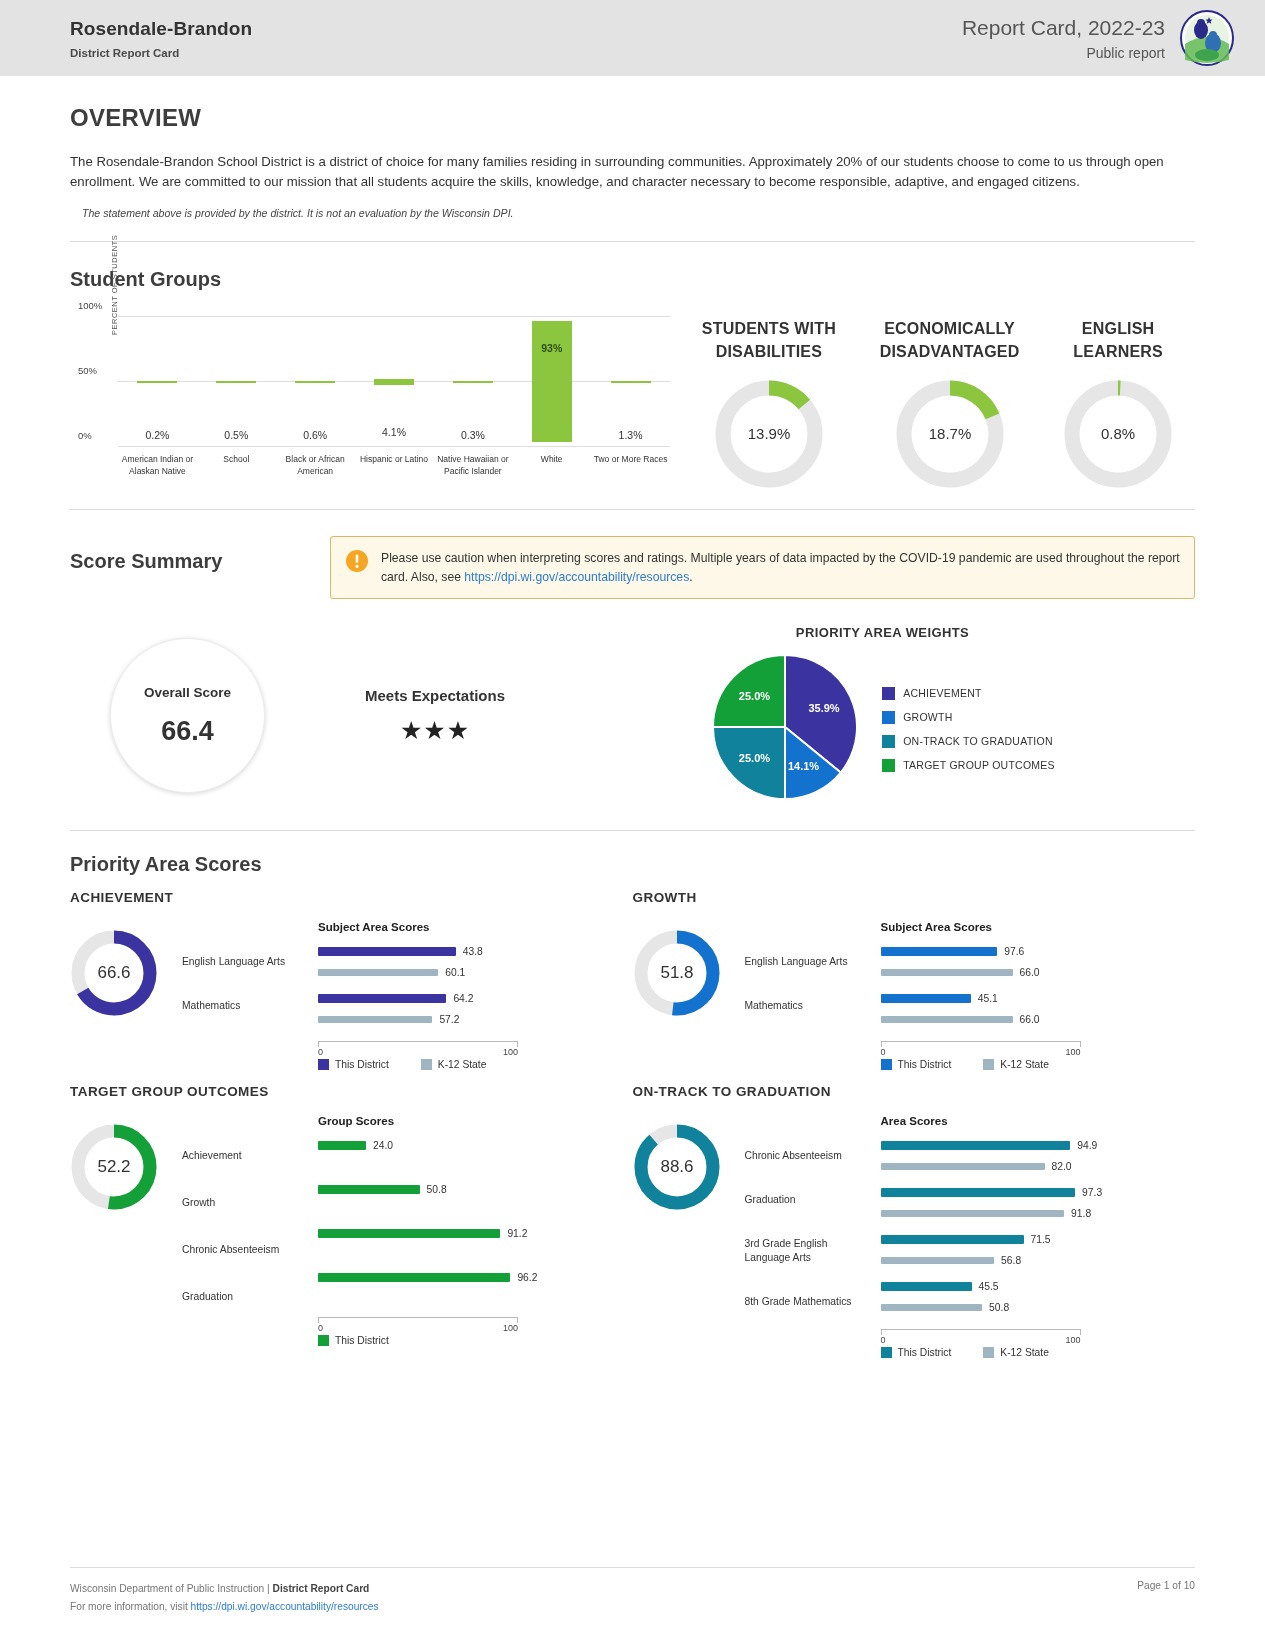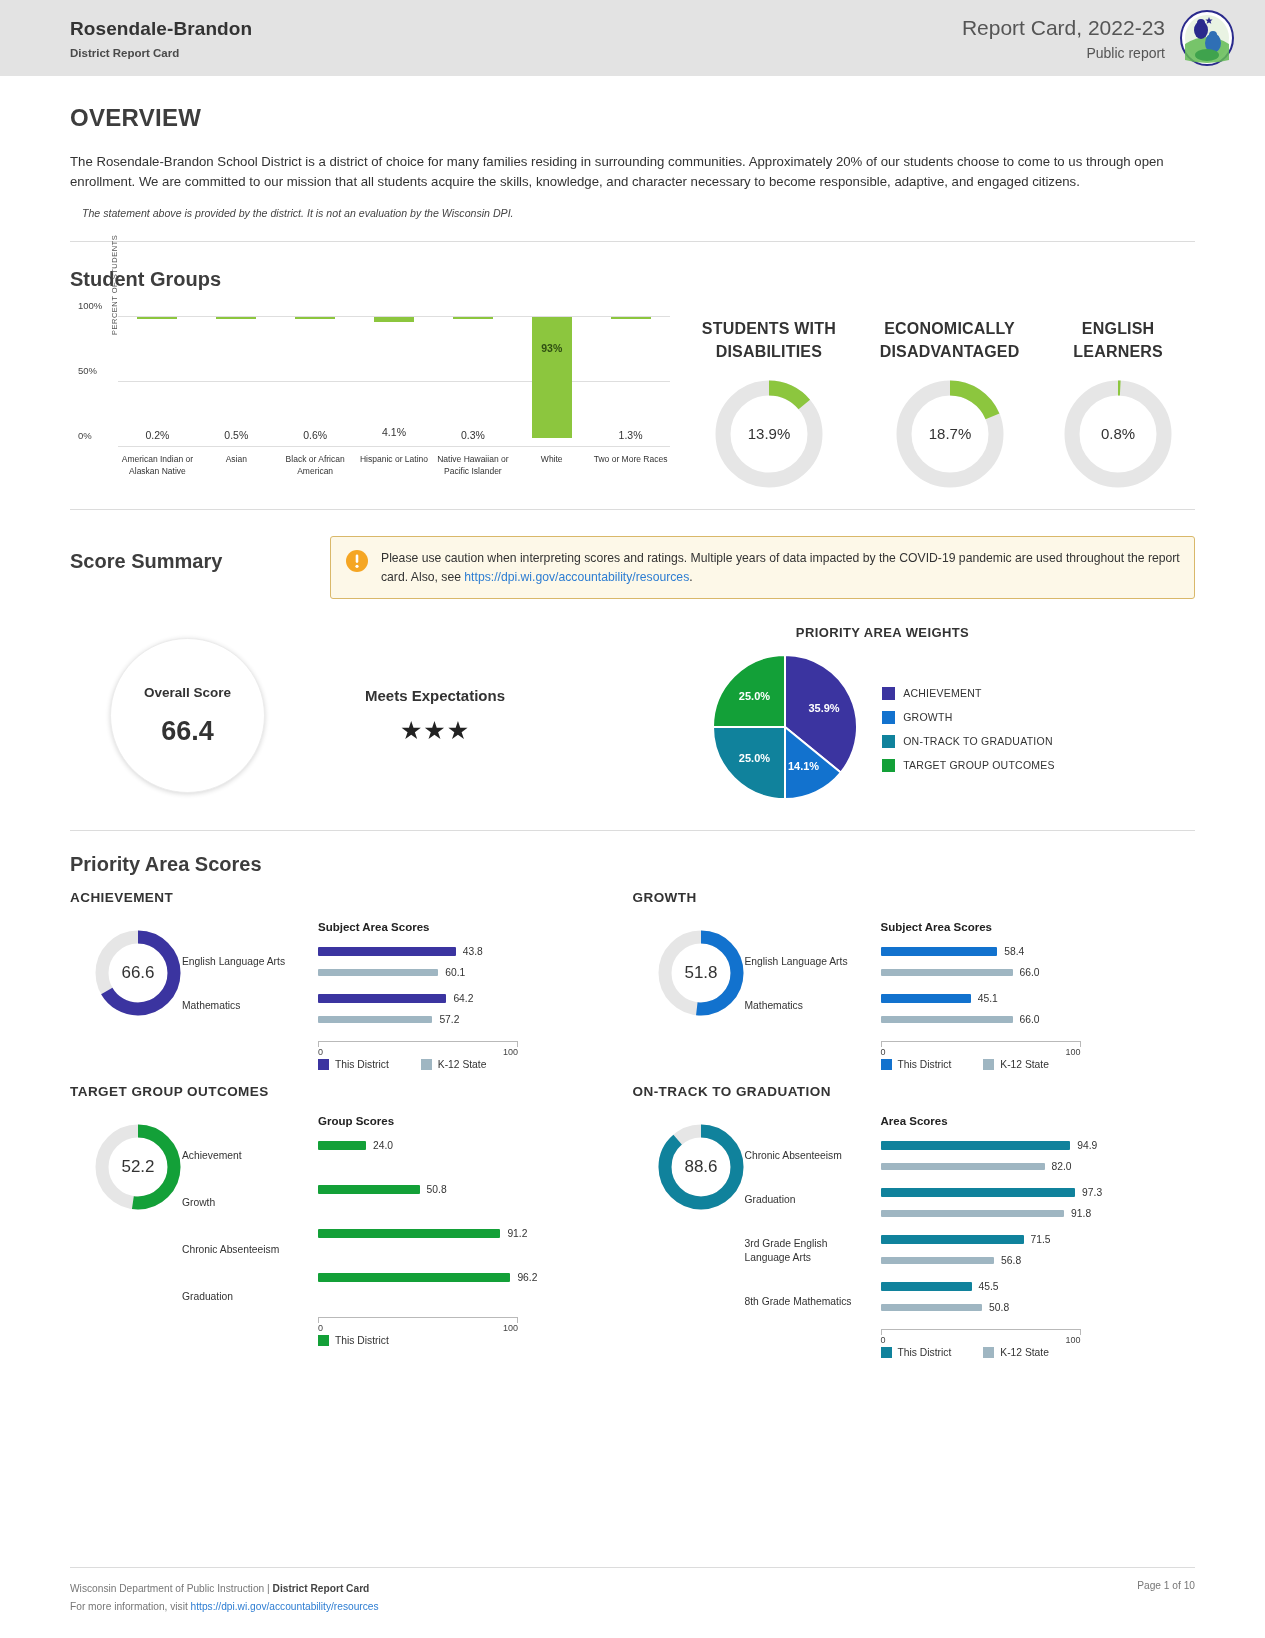--- a/index.html
+++ b/index.html
@@ -48,21 +48,21 @@
   .sg-chart { width: 600px; position: relative; }
   .bar-chart { position: relative; height: 130px; margin-left: 48px; border-left: 0; }
   .axis-label-y {
     position: absolute; left: -8px; top: 18px;
     transform: rotate(-90deg); transform-origin: left top;
     font-size: 7.5px; letter-spacing: .5px; color: #555; white-space: nowrap;
   }
   .gridline { position: absolute; left: 0; right: 0; height: 1px; background: #dedede; }
   .ytick { position: absolute; left: -40px; font-size: 9.5px; color: #444; transform: translateY(-6px); }
   .bars-row { position: absolute; left: 0; right: 0; bottom: 0; height: 130px; display: flex; }
-  .bar-cell { flex: 1; position: relative; display: flex; align-items: flex-start; justify-content: center; }
+  .bar-cell { flex: 1; position: relative; display: flex; align-items: center; justify-content: center; }
   .bar { width: 40px; background: #8cc63e; }
   .bar-val { position: absolute; width: 100%; text-align: center; font-size: 10.5px; color: #333; }
   .cat-row { display: flex; margin-left: 48px; margin-top: 6px; }
   .cat-cell { flex: 1; text-align: center; font-size: 8.5px; color: #333; line-height: 1.45; padding: 0 2px; }
 
   .sg-donuts { flex: 1; display: flex; justify-content: space-around; padding-left: 10px; }
   .donut-block { text-align: center; }
   .donut-cap { font-size: 16px; font-weight: bold; color: #333; line-height: 1.45; letter-spacing: .2px; }
   .donut-wrap { margin-top: 16px; display: flex; justify-content: center; }
 
@@ -98,21 +98,21 @@
   .pie-row { display: flex; align-items: center; gap: 22px; margin-top: 12px; }
   .pie-legend { display: flex; flex-direction: column; gap: 11px; }
   .lg-item { display: flex; align-items: center; gap: 8px; font-size: 10.5px; color: #333; letter-spacing: .25px; }
   .lg-swatch { width: 13px; height: 13px; flex: 0 0 13px; }
 
   
   .priority { padding-top: 22px; }
   .pa-grid { display: flex; flex-wrap: wrap; }
   .pa-cell { width: 50%; margin-top: 14px; }
   .pa-inner { display: flex; align-items: flex-start; margin-top: 16px; }
-  .pa-donut { width: 112px; flex: 0 0 112px; display: flex; justify-content: flex-end; padding-top: 8px; }
+  .pa-donut { width: 112px; flex: 0 0 112px; display: flex; justify-content: flex-start; padding-top: 8px; }
   .pa-labels { width: 128px; flex: 0 0 128px; padding-top: 34px; }
   .pa-lbl { font-size: 10.3px; color: #333; line-height: 1.35; }
   .pa-bars { flex: 1; padding-left: 8px; }
   .pa-bars-title { font-size: 11.5px; font-weight: bold; color: #222; }
   .bargroup { margin-top: 11px; }
   .barline { display: flex; align-items: center; height: 15px; }
   .barfill { height: 9px; border-radius: 1px; }
   .barnum { font-size: 10.3px; color: #333; margin-left: 7px; white-space: nowrap; }
   .scale { margin-top: 14px; position: relative; height: 13px; }
   .scale-bracket { position: absolute; left: 0; right: 0; top: 0; height: 6px; border: 1px solid #b9b9b9; border-bottom: none; }
@@ -209,21 +209,21 @@
               <div class="bar-val" style="bottom: 92.9px; color: rgb(47, 79, 18); font-weight: bold;">93%</div>
             </div>
             <div class="bar-cell">
               <div class="bar" style="height: 2px;"></div>
               <div class="bar-val" style="bottom: 6px;">1.3%</div>
             </div>
           </div>
         </div>
       <div class="cat-row" id="catRow">
           <div class="cat-cell">American Indian or Alaskan Native</div>
-          <div class="cat-cell">Asian</div>
+          <div class="cat-cell">School</div>
           <div class="cat-cell">Black or African American</div>
           <div class="cat-cell">Hispanic or Latino</div>
           <div class="cat-cell">Native Hawaiian or Pacific Islander</div>
           <div class="cat-cell">White</div>
           <div class="cat-cell">Two or More Races</div>
         </div>
     </div>
     <div class="sg-donuts" id="sgDonuts">
         <div class="donut-block">
           <div class="donut-cap">STUDENTS WITH<br>DISABILITIES</div>
@@ -394,21 +394,21 @@
           </div>
           <div class="pa-labels">
             <div class="pa-lbl" style="margin-top: 0px;">English Language Arts</div>
             <div class="pa-lbl" style="margin-top: 30px;">Mathematics</div>
           </div>
           <div class="pa-bars">
             <div class="pa-bars-title">Subject Area Scores</div>
             <div class="bargroup">
               <div class="barline">
                 <div class="barfill" style="width:116.8px;background:#1272ce"></div>
-                <span class="barnum">58.4</span>
+                <span class="barnum">97.6</span>
               </div>
               <div class="barline" style="margin-top: 6px;">
                 <div class="barfill" style="width:132px;background:#9fb6c2;height:7px;"></div>
                 <span class="barnum">66.0</span>
               </div>
             </div>
             <div class="bargroup">
               <div class="barline">
                 <div class="barfill" style="width:90.2px;background:#1272ce"></div>
                 <span class="barnum">45.1</span>

